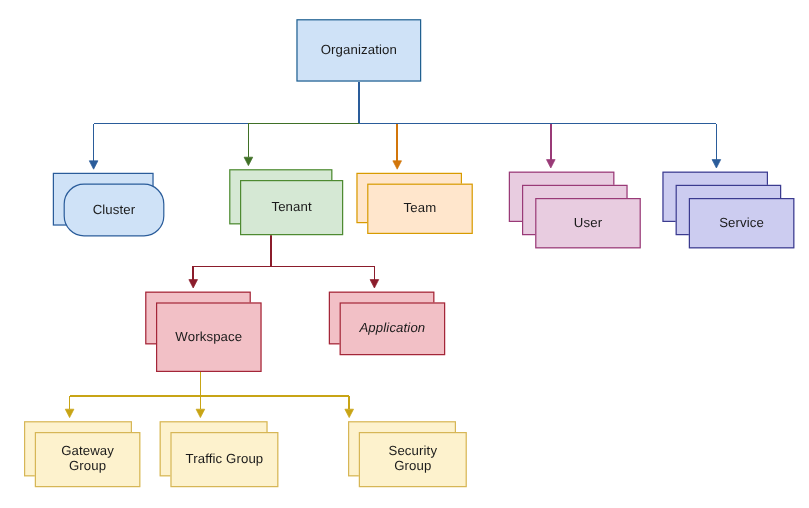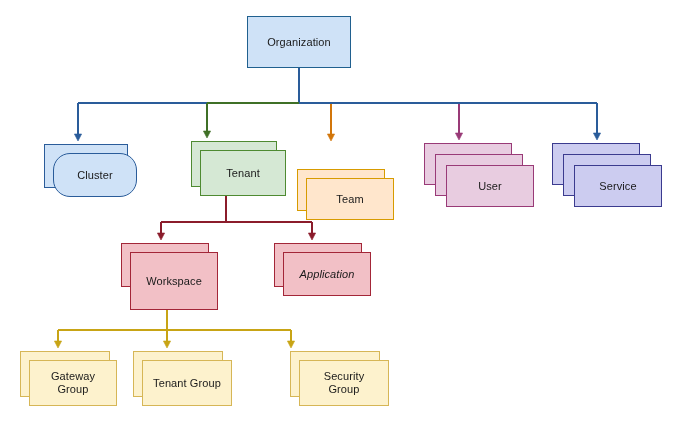--- a/index.html
+++ b/index.html
@@ -104,21 +104,21 @@
         <div class="layer front" style="left: 9px; top: 9px; width: 84px; height: 44px; background: rgb(207, 226, 247); border-color: rgb(42, 92, 154); z-index: 2; border-radius: 17px;">
           <span class="node-label" style="color: rgb(26, 26, 26);">Cluster</span>
         </div>
       </div>
       <div class="node" style="left: 191px; top: 141px; width: 95px; height: 55px;">
         <div class="layer back" style="left: 0px; top: 0px; width: 86px; height: 46px; background: rgb(213, 232, 212); border-color: rgb(78, 138, 49); z-index: 1;"></div>
         <div class="layer front" style="left: 9px; top: 9px; width: 86px; height: 46px; background: rgb(213, 232, 212); border-color: rgb(78, 138, 49); z-index: 2;">
           <span class="node-label" style="color: rgb(26, 26, 26);">Tenant</span>
         </div>
       </div>
-      <div class="node" style="left: 297px; top: 144px; width: 97px; height: 51px; margin-top: 25px;">
+      <div class="node" style="left: 297px; top: 144px; width: 97px; height: 51px;">
         <div class="layer back" style="left: 0px; top: 0px; width: 88px; height: 42px; background: rgb(255, 230, 204); border-color: rgb(215, 155, 0); z-index: 1;"></div>
         <div class="layer front" style="left: 9px; top: 9px; width: 88px; height: 42px; background: rgb(255, 230, 204); border-color: rgb(215, 155, 0); z-index: 2;">
           <span class="node-label" style="color: rgb(26, 26, 26);">Team</span>
         </div>
       </div>
       <div class="node" style="left: 424px; top: 143px; width: 110px; height: 64px;">
         <div class="layer back" style="left: 0px; top: 0px; width: 88px; height: 42px; background: rgb(232, 204, 224); border-color: rgb(153, 58, 119); z-index: 1;"></div>
         <div class="layer back" style="left: 11px; top: 11px; width: 88px; height: 42px; background: rgb(232, 204, 224); border-color: rgb(153, 58, 119); z-index: 2;"></div>
         <div class="layer front" style="left: 22px; top: 22px; width: 88px; height: 42px; background: rgb(232, 204, 224); border-color: rgb(153, 58, 119); z-index: 3;">
           <span class="node-label" style="color: rgb(26, 26, 26);">User</span>
@@ -146,21 +146,21 @@
       <div class="node" style="left: 20px; top: 351px; width: 99px; height: 55px;">
         <div class="layer back" style="left: 0px; top: 0px; width: 90px; height: 46px; background: rgb(253, 242, 205); border-color: rgb(214, 182, 86); z-index: 1;"></div>
         <div class="layer front" style="left: 9px; top: 9px; width: 88px; height: 46px; background: rgb(253, 242, 205); border-color: rgb(214, 182, 86); z-index: 2;">
           <span class="node-label" style="color: rgb(26, 26, 26);">Gateway
 Group</span>
         </div>
       </div>
       <div class="node" style="left: 133px; top: 351px; width: 99px; height: 55px;">
         <div class="layer back" style="left: 0px; top: 0px; width: 90px; height: 46px; background: rgb(253, 242, 205); border-color: rgb(214, 182, 86); z-index: 1;"></div>
         <div class="layer front" style="left: 9px; top: 9px; width: 90px; height: 46px; background: rgb(253, 242, 205); border-color: rgb(214, 182, 86); z-index: 2;">
-          <span class="node-label" style="color: rgb(26, 26, 26);">Tenant Group</span>
+          <span class="node-label" style="color: rgb(26, 26, 26);">Traffic Group</span>
         </div>
       </div>
       <div class="node" style="left: 246px; top: 351px; width: 99px; height: 55px; margin-left: 44px;">
         <div class="layer back" style="left: 0px; top: 0px; width: 90px; height: 46px; background: rgb(253, 242, 205); border-color: rgb(214, 182, 86); z-index: 1;"></div>
         <div class="layer front" style="left: 9px; top: 9px; width: 90px; height: 46px; background: rgb(253, 242, 205); border-color: rgb(214, 182, 86); z-index: 2;">
           <span class="node-label" style="color: rgb(26, 26, 26);">Security
 Group</span>
         </div>
       </div>
     </div>

